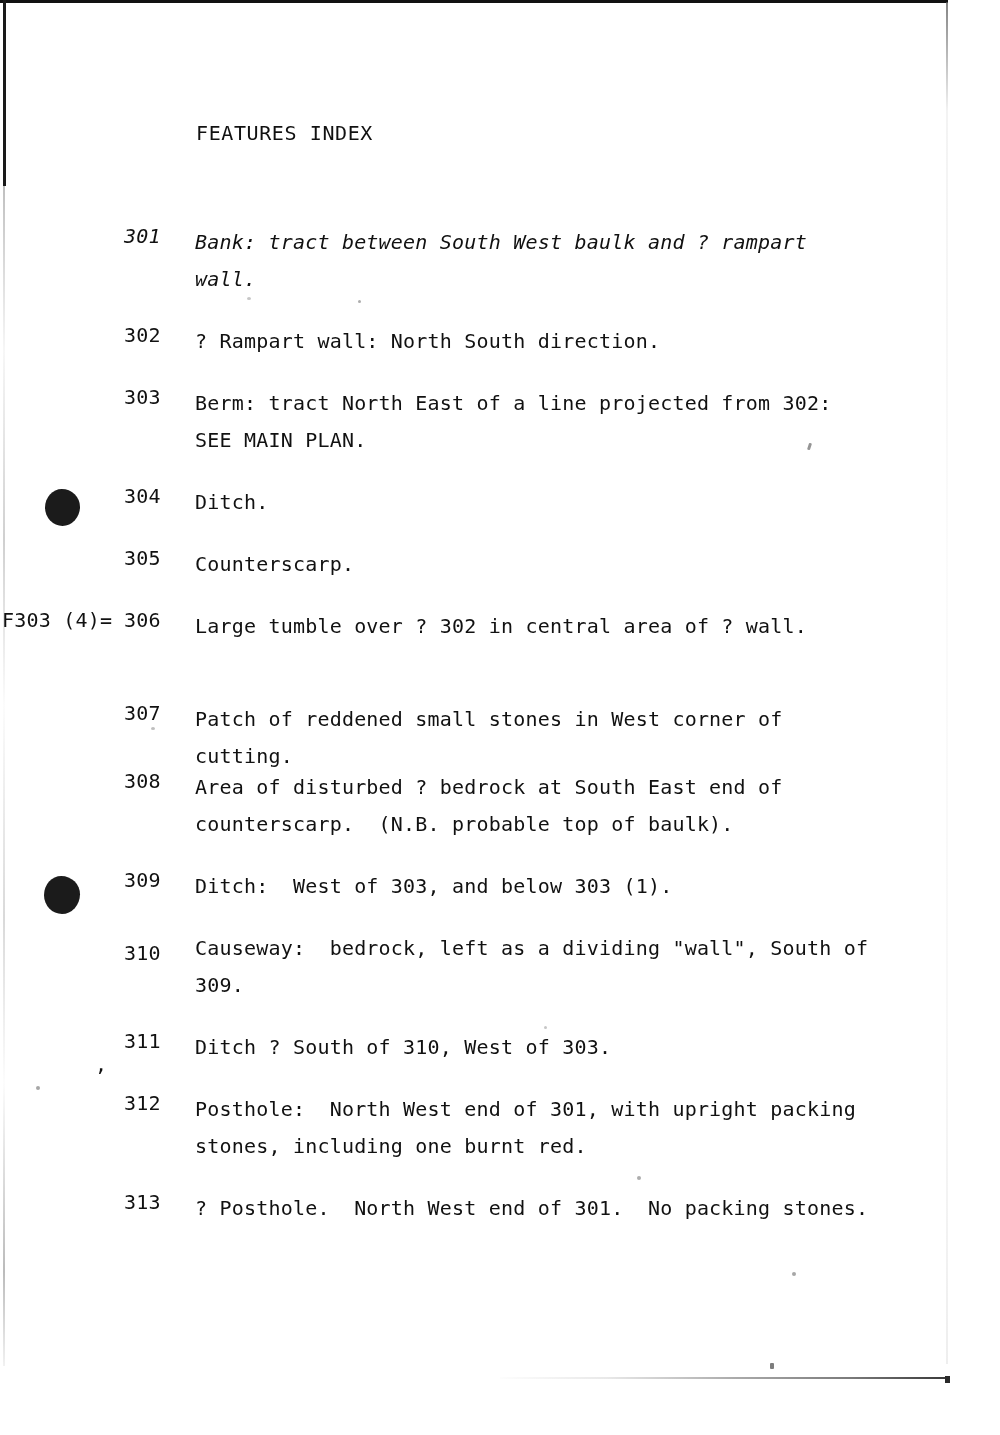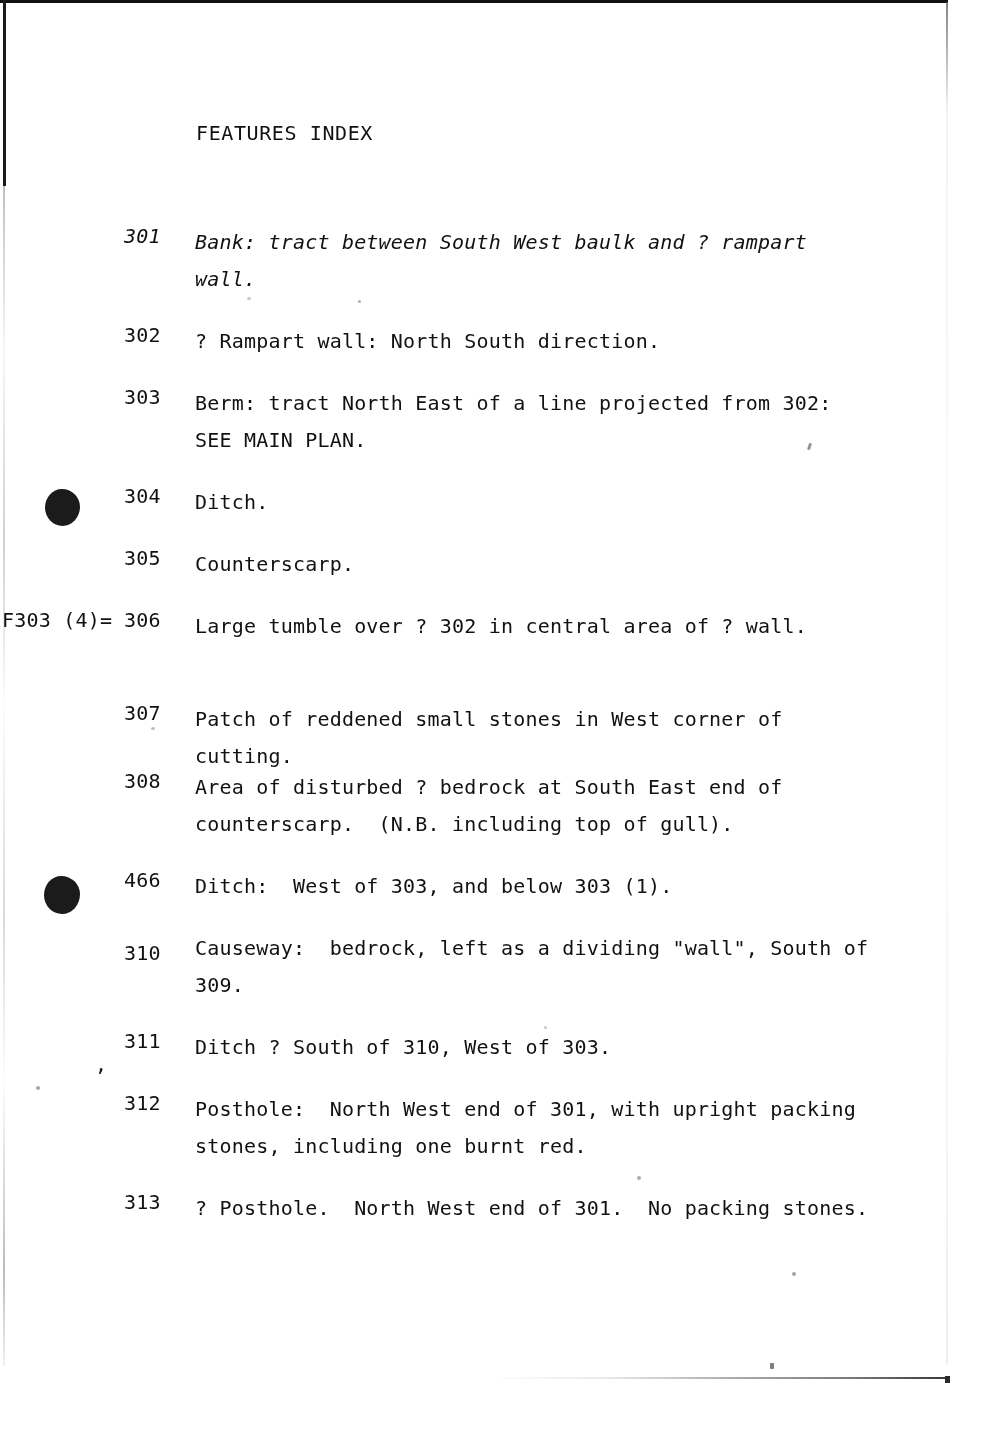--- a/index.html
+++ b/index.html
@@ -212,24 +212,24 @@
         <div class="entry-note" style="top: 0px;">F303 (4)=</div>
         <div class="entry-num" style="top: 0px;">306</div>
         <div class="entry-text" style="top: 0px;"><span class="line">Large tumble over ? 302 in central area of ? wall.</span></div>
       </div>
       <div class="entry" style="top: 701px; height: 74px;">
         <div class="entry-num" style="top: 0px;">307</div>
         <div class="entry-text" style="top: 0px;"><span class="line">Patch of reddened small stones in West corner of</span><span class="line">cutting.</span></div>
       </div>
       <div class="entry" style="top: 769px; height: 74px;">
         <div class="entry-num" style="top: 0px;">308</div>
-        <div class="entry-text" style="top: 0px;"><span class="line">Area of disturbed ? bedrock at South East end of</span><span class="line">counterscarp.  (N.B. including top of gull).</span></div>
+        <div class="entry-text" style="top: 0px;"><span class="line">Area of disturbed ? bedrock at South East end of</span><span class="line">counterscarp.  (N.B. probable top of baulk).</span></div>
       </div>
       <div class="entry" style="top: 868px; height: 37px;">
-        <div class="entry-num" style="top: 0px;">466</div>
+        <div class="entry-num" style="top: 0px;">309</div>
         <div class="entry-text" style="top: 0px;"><span class="line">Ditch:  West of 303, and below 303 (1).</span></div>
       </div>
       <div class="entry" style="top: 930px; height: 74px;">
         <div class="entry-num" style="top: 11px;">310</div>
         <div class="entry-text" style="top: 0px;"><span class="line">Causeway:  bedrock, left as a dividing "wall", South of</span><span class="line">309.</span></div>
       </div>
       <div class="entry" style="top: 1029px; height: 37px;">
         <div class="entry-num" style="top: 0px;">311</div>
         <div class="entry-text" style="top: 0px;"><span class="line">Ditch ? South of 310, West of 303.</span></div>
       </div>

